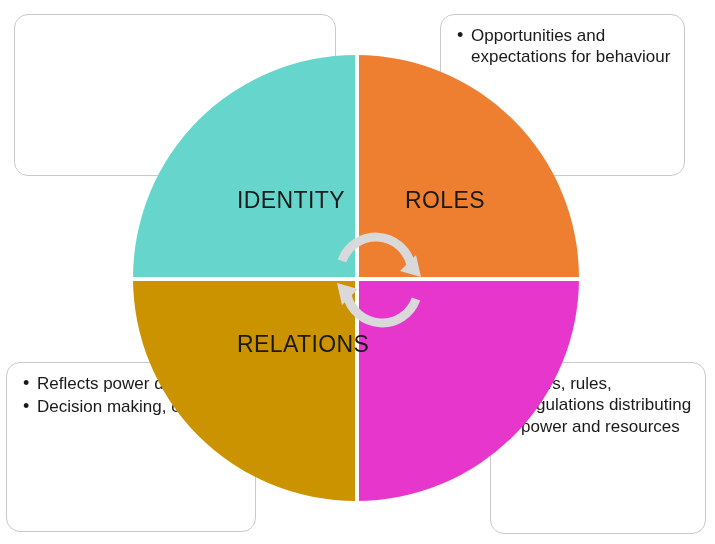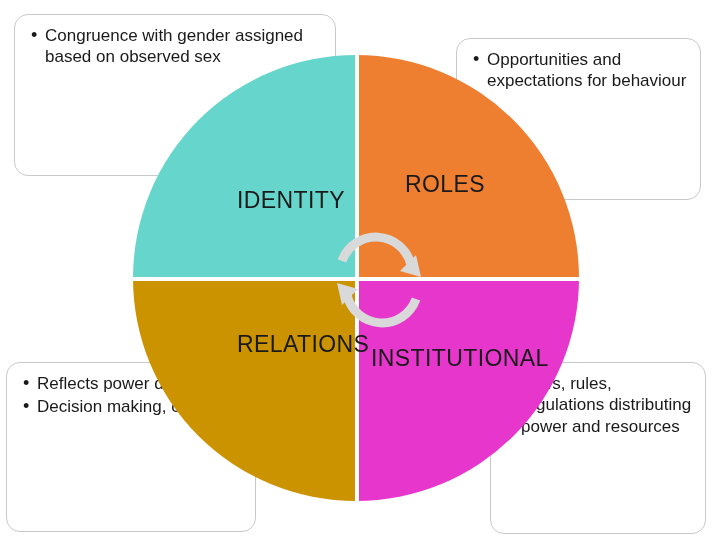--- a/index.html
+++ b/index.html
@@ -46,21 +46,21 @@
     content: "\2022";
     position: absolute;
     left: 2px;
     top: -1px;
     font-size: 18px;
     line-height: 1.26;
     color: #1a1a1a;
   }
 
   #callout-identity   { left: 14px;  top: 14px;  width: 322px; height: 162px; }
-  #callout-roles      { left: 456px; top: 14px;  width: 245px; height: 162px; margin-top: 24px; }
+  #callout-roles      { left: 440px; top: 14px;  width: 245px; height: 162px; }
   #callout-relations  { left: 6px;   top: 362px; width: 250px; height: 170px; }
   #callout-institutional { left: 490px; top: 362px; width: 216px; height: 172px; }
 
   #callout-roles li, #callout-institutional li { }
 
   
   .wheel {
     position: absolute;
     left: 133px;
     top: 55px;
@@ -102,42 +102,41 @@
   .sep-h { left: 0; top: 222px; width: 446px; height: 4px; }
 
   .quad-label {
     position: absolute;
     font-size: 23px;
     letter-spacing: 0.4px;
     color: #1a1a1a;
     white-space: nowrap;
   }
   #label-identity      { left: 104px; top: 132px; }
-  #label-roles         { left: 272px; top: 116px; }
+  #label-roles         { left: 272px; top: 132px; }
   #label-relations     { left: 104px; top: 276px; }
   #label-institutional { left: 238px; top: 290px; }
 
   
   .arrows {
     position: absolute;
     left: 193px;
     top: 172px;
     width: 106px;
     height: 106px;
     pointer-events: none;
   }
 </style>
 </head>
 <body>
 
 <div class="canvas">
 
   <div class="callout" id="callout-identity">
     <ul>
-      <li>Congruence with gender assigned based on observed sex</li>
     </ul>
   </div>
 
   <div class="callout" id="callout-roles">
     <ul>
       <li>Opportunities and expectations for behaviour</li>
     </ul>
   </div>
 
   <div class="callout" id="callout-relations">
@@ -158,21 +157,20 @@
     <div class="quad quad-roles"></div>
     <div class="quad quad-relations"></div>
     <div class="quad quad-institutional"></div>
 
     <div class="sep-v"></div>
     <div class="sep-h"></div>
 
     <div class="quad-label" id="label-identity">IDENTITY</div>
     <div class="quad-label" id="label-roles">ROLES</div>
     <div class="quad-label" id="label-relations">RELATIONS</div>
-    <div class="quad-label" id="label-institutional">INSTITUTIONAL</div>
 
     <svg class="arrows" viewBox="0 0 106 106">
 
       <path d="M 16 34 A 36 36 0 0 1 85 38" fill="none" stroke="#d9d9d9" stroke-width="9" stroke-linecap="butt"></path>
       <polygon points="90,28 95,50 74,44" fill="#d9d9d9"></polygon>
 
       <path d="M 90 72 A 36 36 0 0 1 21 68" fill="none" stroke="#d9d9d9" stroke-width="9" stroke-linecap="butt"></path>
       <polygon points="16,78 11,56 32,62" fill="#d9d9d9"></polygon>
     </svg>
   </div>

